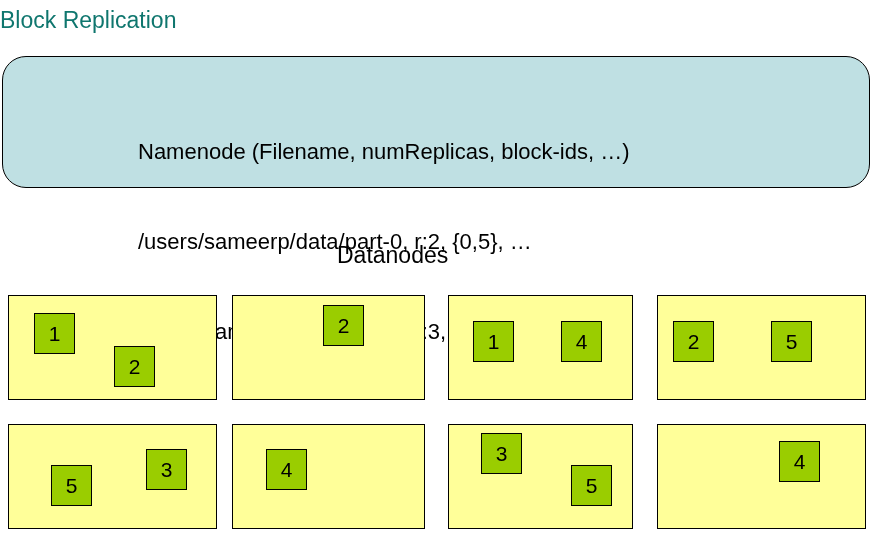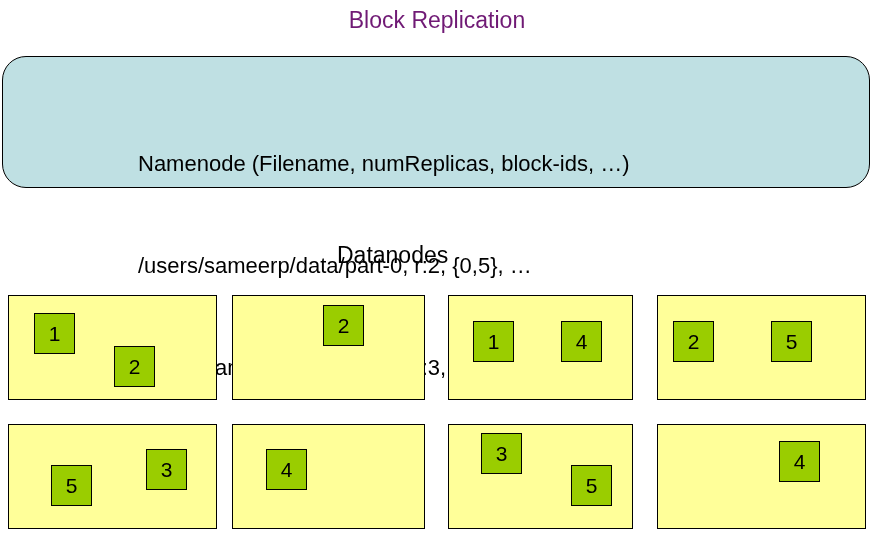--- a/index.html
+++ b/index.html
@@ -24,25 +24,25 @@
     width: 874px;
     height: 536px;
   }
 
   
   .diagram-title {
     position: absolute;
     left: 0;
     top: 6px;
     width: 874px;
-    text-align: center;
+    text-align: left;
     font-size: 23px;
     line-height: 28px;
     letter-spacing: 0px;
-    color: #701a75;
+    color: #0f766e;
     white-space: nowrap;
   }
 
   
   .namenode-panel {
     position: absolute;
     left: 2px;
     top: 56px;
     width: 868px;
     height: 132px;
@@ -56,21 +56,20 @@
     left: 135px;
     top: 20px;
     font-size: 22px;
     line-height: 30px;
     white-space: pre;
     color: #000000;
   }
   .namenode-text .nn-line {
     display: block;
     white-space: pre;
-    margin-top: 12px;
   }
 
   
   .datanodes-caption {
     position: absolute;
     left: 337px;
     top: 241px;
     width: 200px;
     text-align: left;
     font-size: 23px;

